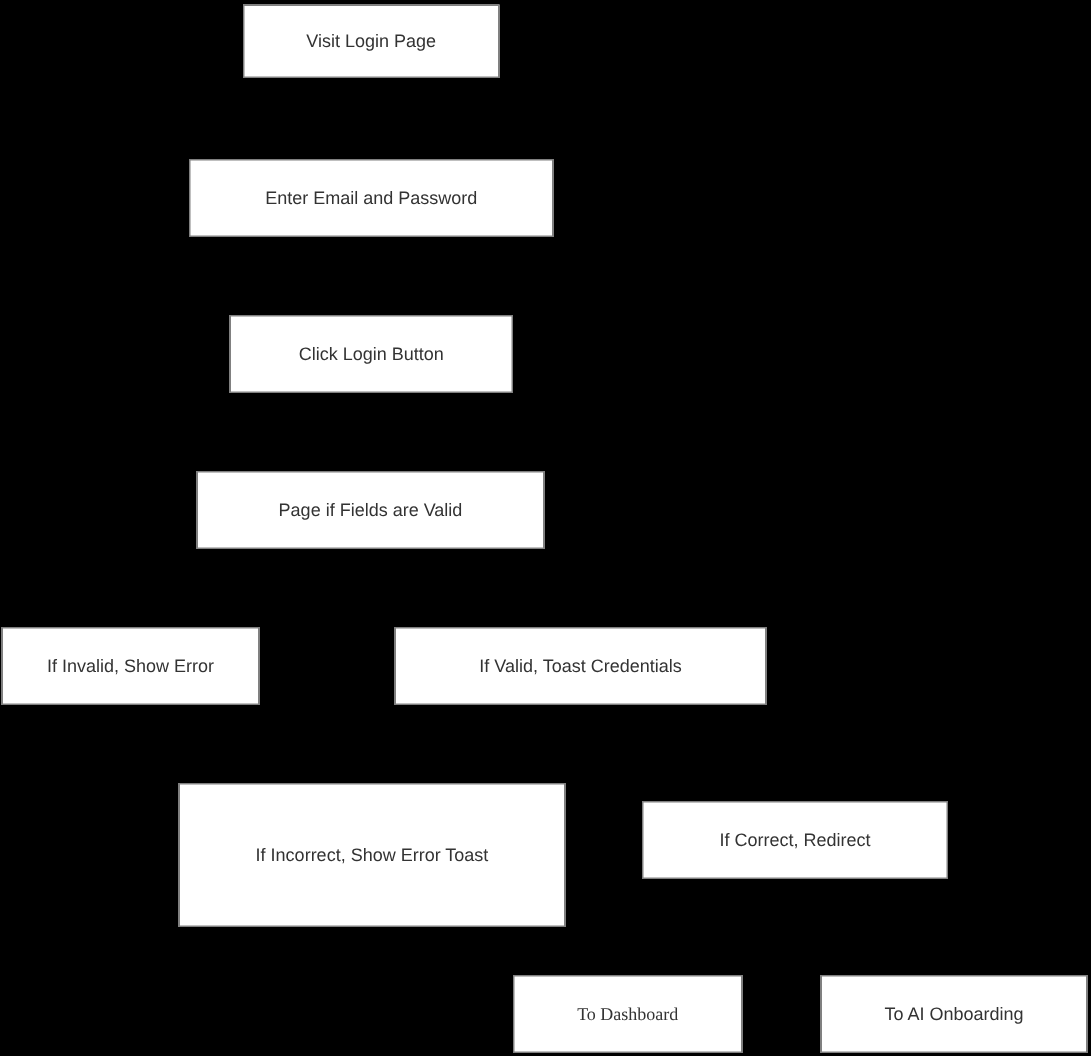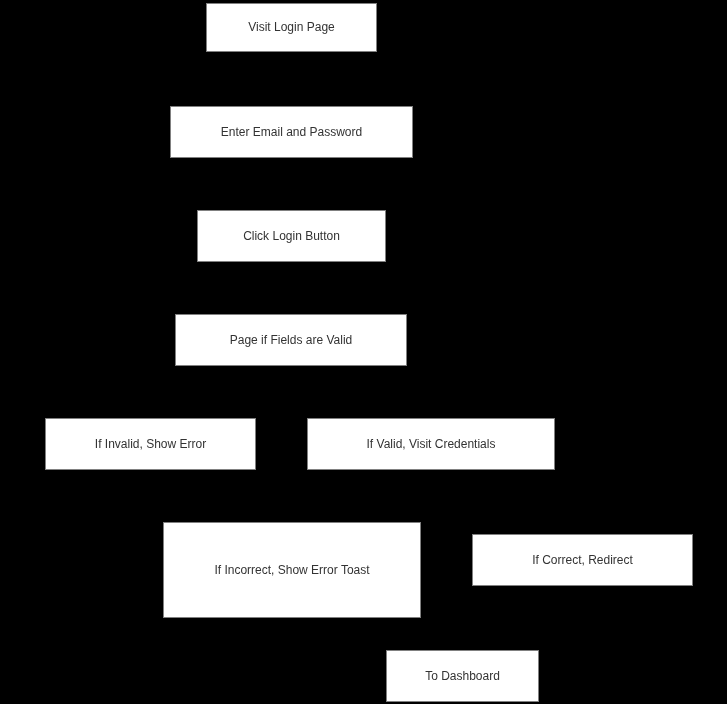--- a/index.html
+++ b/index.html
@@ -21,32 +21,31 @@
     background: #ffffff;
     border: 1px solid #808080;
     color: #333333;
     font-size: 12px;
     line-height: 1.2;
     display: flex;
     align-items: center;
     justify-content: center;
     text-align: center;
     white-space: nowrap;
-    margin-left: 44px;
   }
   
   .n0 { left: 162px; top: 3px;   width: 171px; height: 49px; }
   .n1 { left: 126px; top: 106px; width: 243px; height: 52px; }
   .n2 { left: 153px; top: 210px; width: 189px; height: 52px; text-align: center; }
   .n3 { left: 131px; top: 314px; width: 232px; height: 52px; }
-  .n4 { left: 1px;   top: 418px; width: 211px; height: 52px; }
+  .n4 { left: 1px;   top: 418px; width: 172px; height: 52px; }
   .n5 { left: 263px; top: 418px; width: 248px; height: 52px; }
   .n6 { left: 119px; top: 522px; width: 258px; height: 96px; }
-  .n7 { left: 428px; top: 534px; width: 221px; height: 52px; }
-  .n8 { left: 342px; top: 650px; width: 153px; height: 52px; }
+  .n7 { left: 428px; top: 534px; width: 204px; height: 52px; }
+  .n8 { left: 342px; top: 650px; width: 153px; height: 52px; font-family: Liberation Serif, serif; }
   .n9 { left: 547px; top: 650px; width: 178px; height: 52px; }
 </style>
 </head>
 <body>
 
 <div class="canvas">
 
   <div class="node n0">
     <span>Visit Login Page</span>
   </div>
@@ -61,29 +60,32 @@
 
   <div class="node n3">
     <span>Page if Fields are Valid</span>
   </div>
 
   <div class="node n4">
     <span>If Invalid, Show Error</span>
   </div>
 
   <div class="node n5">
-    <span>If Valid, Visit Credentials</span>
+    <span>If Valid, Toast Credentials</span>
   </div>
 
   <div class="node n6">
     <span>If Incorrect, Show Error Toast</span>
   </div>
 
   <div class="node n7">
     <span>If Correct, Redirect</span>
   </div>
 
   <div class="node n8">
     <span>To Dashboard</span>
   </div>
 
+  <div class="node n9">
+    <span>To AI Onboarding</span>
+  </div>
 
 </div>
 
 </body></html>

